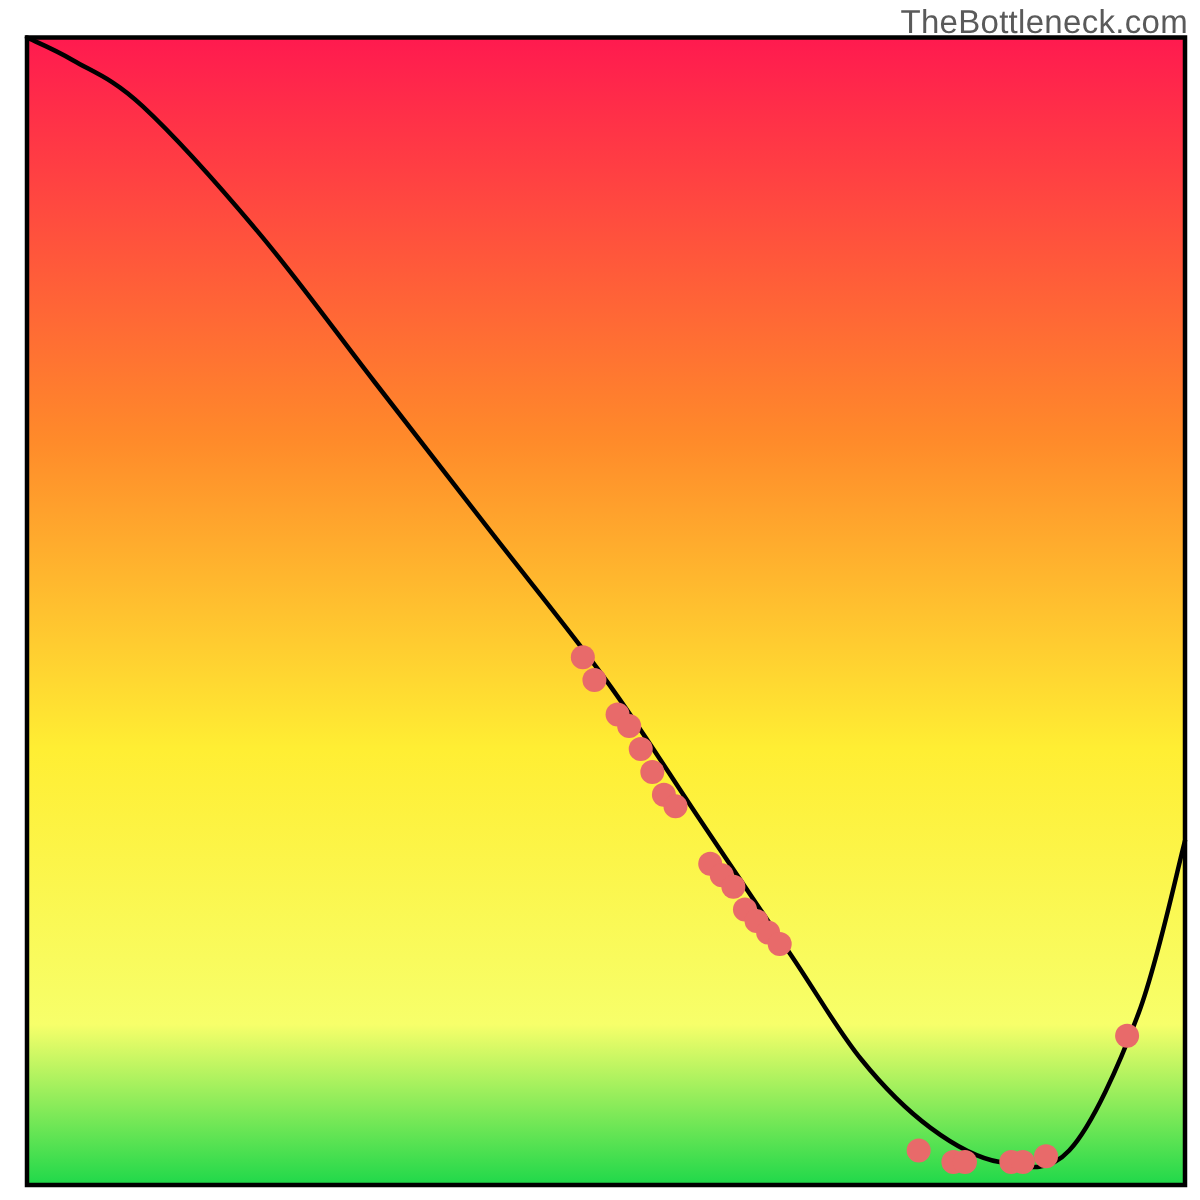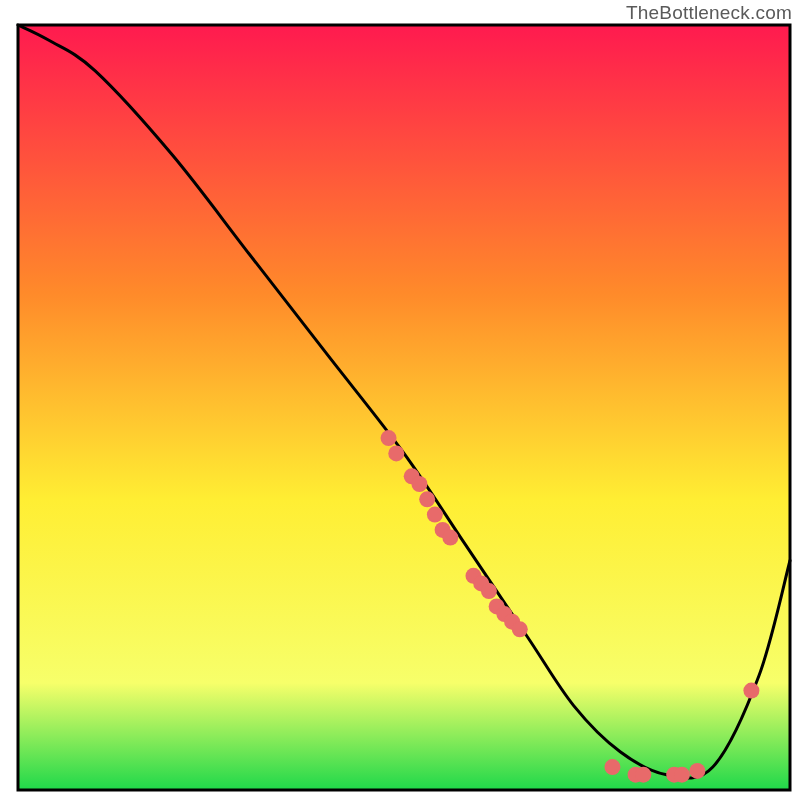--- a/index.html
+++ b/index.html
@@ -16,21 +16,21 @@
     height: 800px;
   }
   svg {
     display: block;
   }
   .watermark {
     position: absolute;
     top: 2px;
     right: 8px;
     font-family: Arial, Helvetica, sans-serif;
-    font-size: 19px;
+    font-size: 22px;
     font-weight: 500;
     color: #5a5a5a;
     letter-spacing: 0.2px;
     pointer-events: none;
   }
 </style>
 </head>
 <body>
 
 <div class="chart-wrap">

